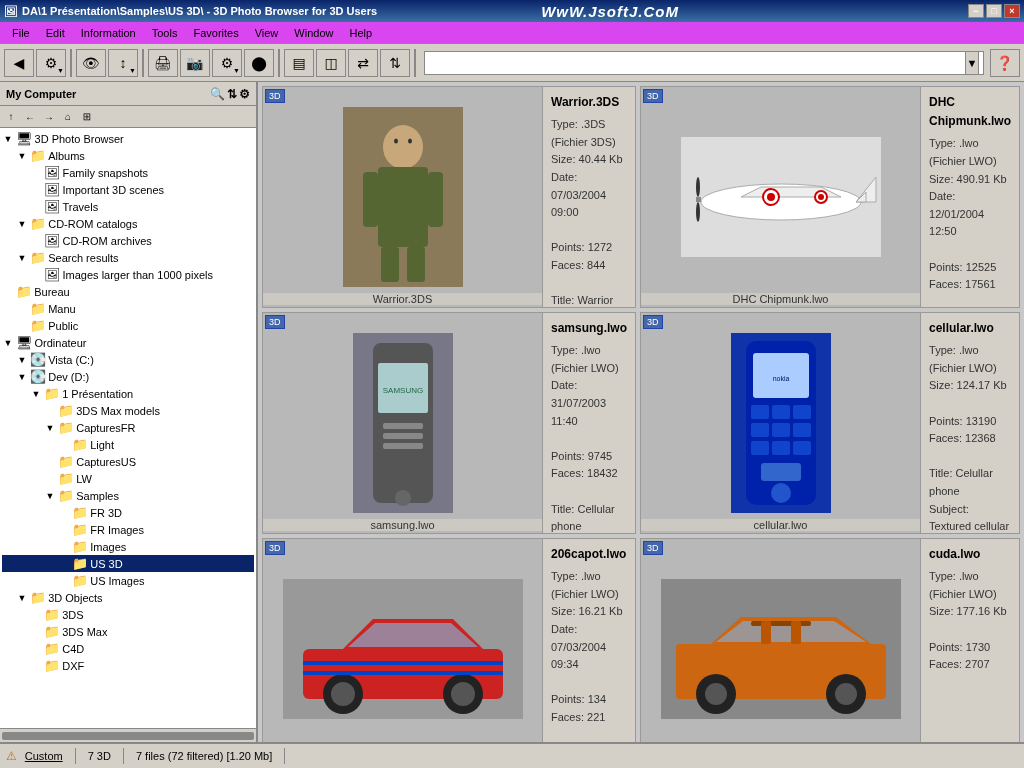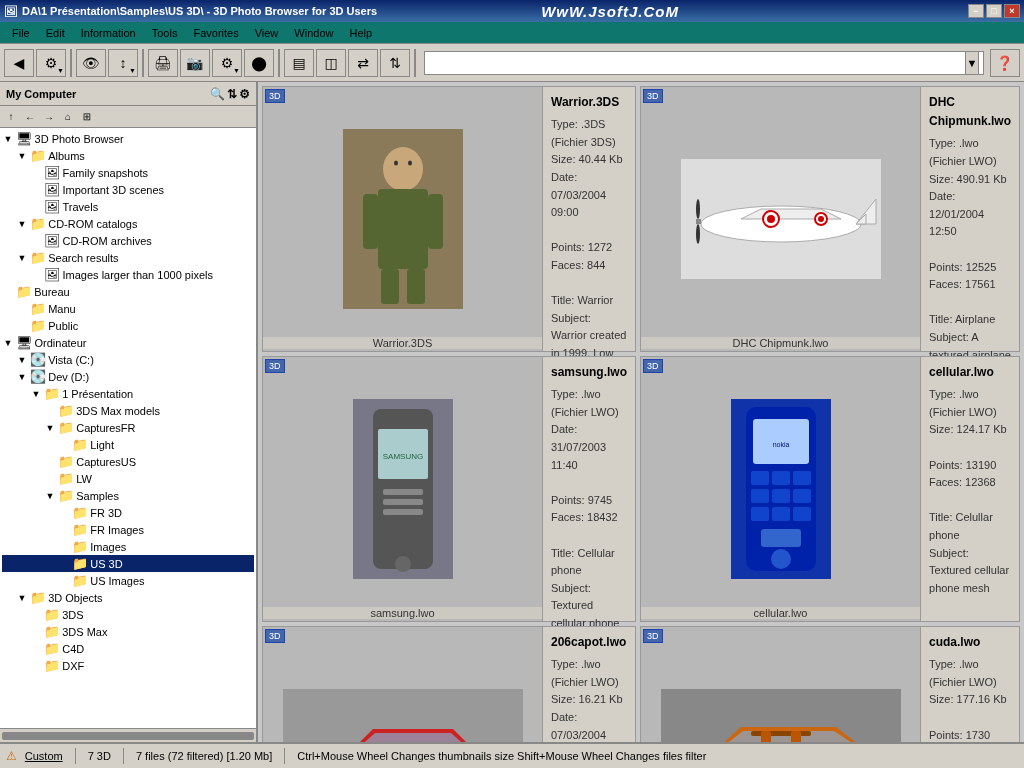--- a/index.html
+++ b/index.html
@@ -5,21 +5,21 @@
     * { box-sizing: border-box; margin: 0; padding: 0; }
     body { font-family: 'Segoe UI', Tahoma, Geneva, Verdana, sans-serif; font-size: 11px; background: #d4d0c8; overflow: hidden; width: 1024px; height: 768px; }
 
     
     #title-bar { background: linear-gradient(to bottom, #0a246a, #3a6ea5); color: white; height: 22px; display: flex; align-items: center; justify-content: space-between; padding: 0 4px; font-size: 11px; font-weight: bold; }
     #title-bar-left { display: flex; align-items: center; gap: 4px; }
     #title-bar-right { display: flex; gap: 2px; }
     .title-btn { width: 16px; height: 14px; background: #d4d0c8; border: 1px solid #888; font-size: 9px; display: flex; align-items: center; justify-content: center; cursor: pointer; }
 
     
-    #menu-bar { background: #0f766e; height: 22px; display: flex; align-items: center; padding: 0 4px; border-bottom: 1px solid #888; }
+    #menu-bar { background: #d946ef; height: 22px; display: flex; align-items: center; padding: 0 4px; border-bottom: 1px solid #888; }
     .menu-item { padding: 2px 8px; cursor: pointer; font-size: 11px; }
 
     
     #toolbar { background: #d4d0c8; height: 38px; display: flex; align-items: center; padding: 2px 4px; gap: 2px; border-bottom: 1px solid #888; }
     .tb-btn { width: 30px; height: 28px; background: #d4d0c8; border: 1px solid #888; display: flex; align-items: center; justify-content: center; cursor: pointer; font-size: 14px; }
     .tb-separator { width: 2px; height: 28px; background: #888; margin: 0 2px; }
     #path-bar { flex: 1; height: 24px; background: white; border: 1px solid #888; padding: 0 4px; display: flex; align-items: center; font-size: 11px; margin: 0 4px; }
     #path-bar input { border: none; outline: none; flex: 1; font-size: 11px; background: transparent; }
     .tb-drop { width: 14px; height: 24px; background: #d4d0c8; border: 1px solid #888; display: flex; align-items: center; justify-content: center; cursor: pointer; }
 
@@ -40,21 +40,21 @@
     .tree-indent { display: inline-block; }
     .tree-toggle { width: 12px; height: 12px; display: inline-flex; align-items: center; justify-content: center; font-size: 9px; cursor: pointer; }
     .tree-icon { font-size: 13px; margin: 0 2px; }
     .tree-label { font-size: 11px; }
     #left-scrollbar { height: 14px; background: #d4d0c8; border-top: 1px solid #888; display: flex; align-items: center; padding: 0 2px; }
 
     
     #right-panel { flex: 1; background: #c8c8c8; display: flex; flex-direction: column; overflow: hidden; }
     #content-area { flex: 1; overflow-y: auto; padding: 4px; display: grid; grid-template-columns: 1fr 1fr; gap: 4px; }
     .file-card { background: #d4d0c8; border: 1px solid #999; display: flex; flex-direction: column; }
-    .card-top { display: flex; height: 264px; }
+    .card-top { display: flex; height: 220px; }
     .card-thumb { width: 280px; min-width: 280px; background: #b8b8b8; display: flex; align-items: center; justify-content: center; overflow: hidden; border-right: 1px solid #999; position: relative; }
     .card-thumb-label { position: absolute; bottom: 2px; left: 0; right: 0; text-align: center; font-size: 11px; color: #333; background: rgba(212,208,200,0.7); }
     .card-3d-badge { position: absolute; top: 2px; left: 2px; background: #4466aa; color: white; font-size: 9px; padding: 1px 3px; border: 1px solid #2244aa; }
     .card-info { flex: 1; padding: 6px 8px; font-size: 11px; line-height: 1.6; }
     .card-info-title { font-weight: bold; font-size: 12px; margin-bottom: 4px; }
     .card-info-row { color: #333; }
 
     
     #status-bar { height: 26px; background: #d4d0c8; border-top: 2px solid #888; display: flex; align-items: center; padding: 0 6px; gap: 8px; font-size: 11px; }
     .status-icon { font-size: 12px; color: #cc6600; }
@@ -562,14 +562,13 @@
 </div>
 
 <div id="status-bar">
   <span class="status-icon">⚠</span>
   <span style="cursor:pointer; text-decoration:underline;">Custom</span>
   <div class="status-separator"></div>
   <span>7 3D</span>
   <div class="status-separator"></div>
   <span>7 files (72 filtered) [1.20 Mb]</span>
   <div class="status-separator"></div>
-  <span>Ctrl+Mouse Wheel Changes thumbnails size  Shift+Mouse Wheel Changes files filter</span>
 </div>
 
 </body></html>

